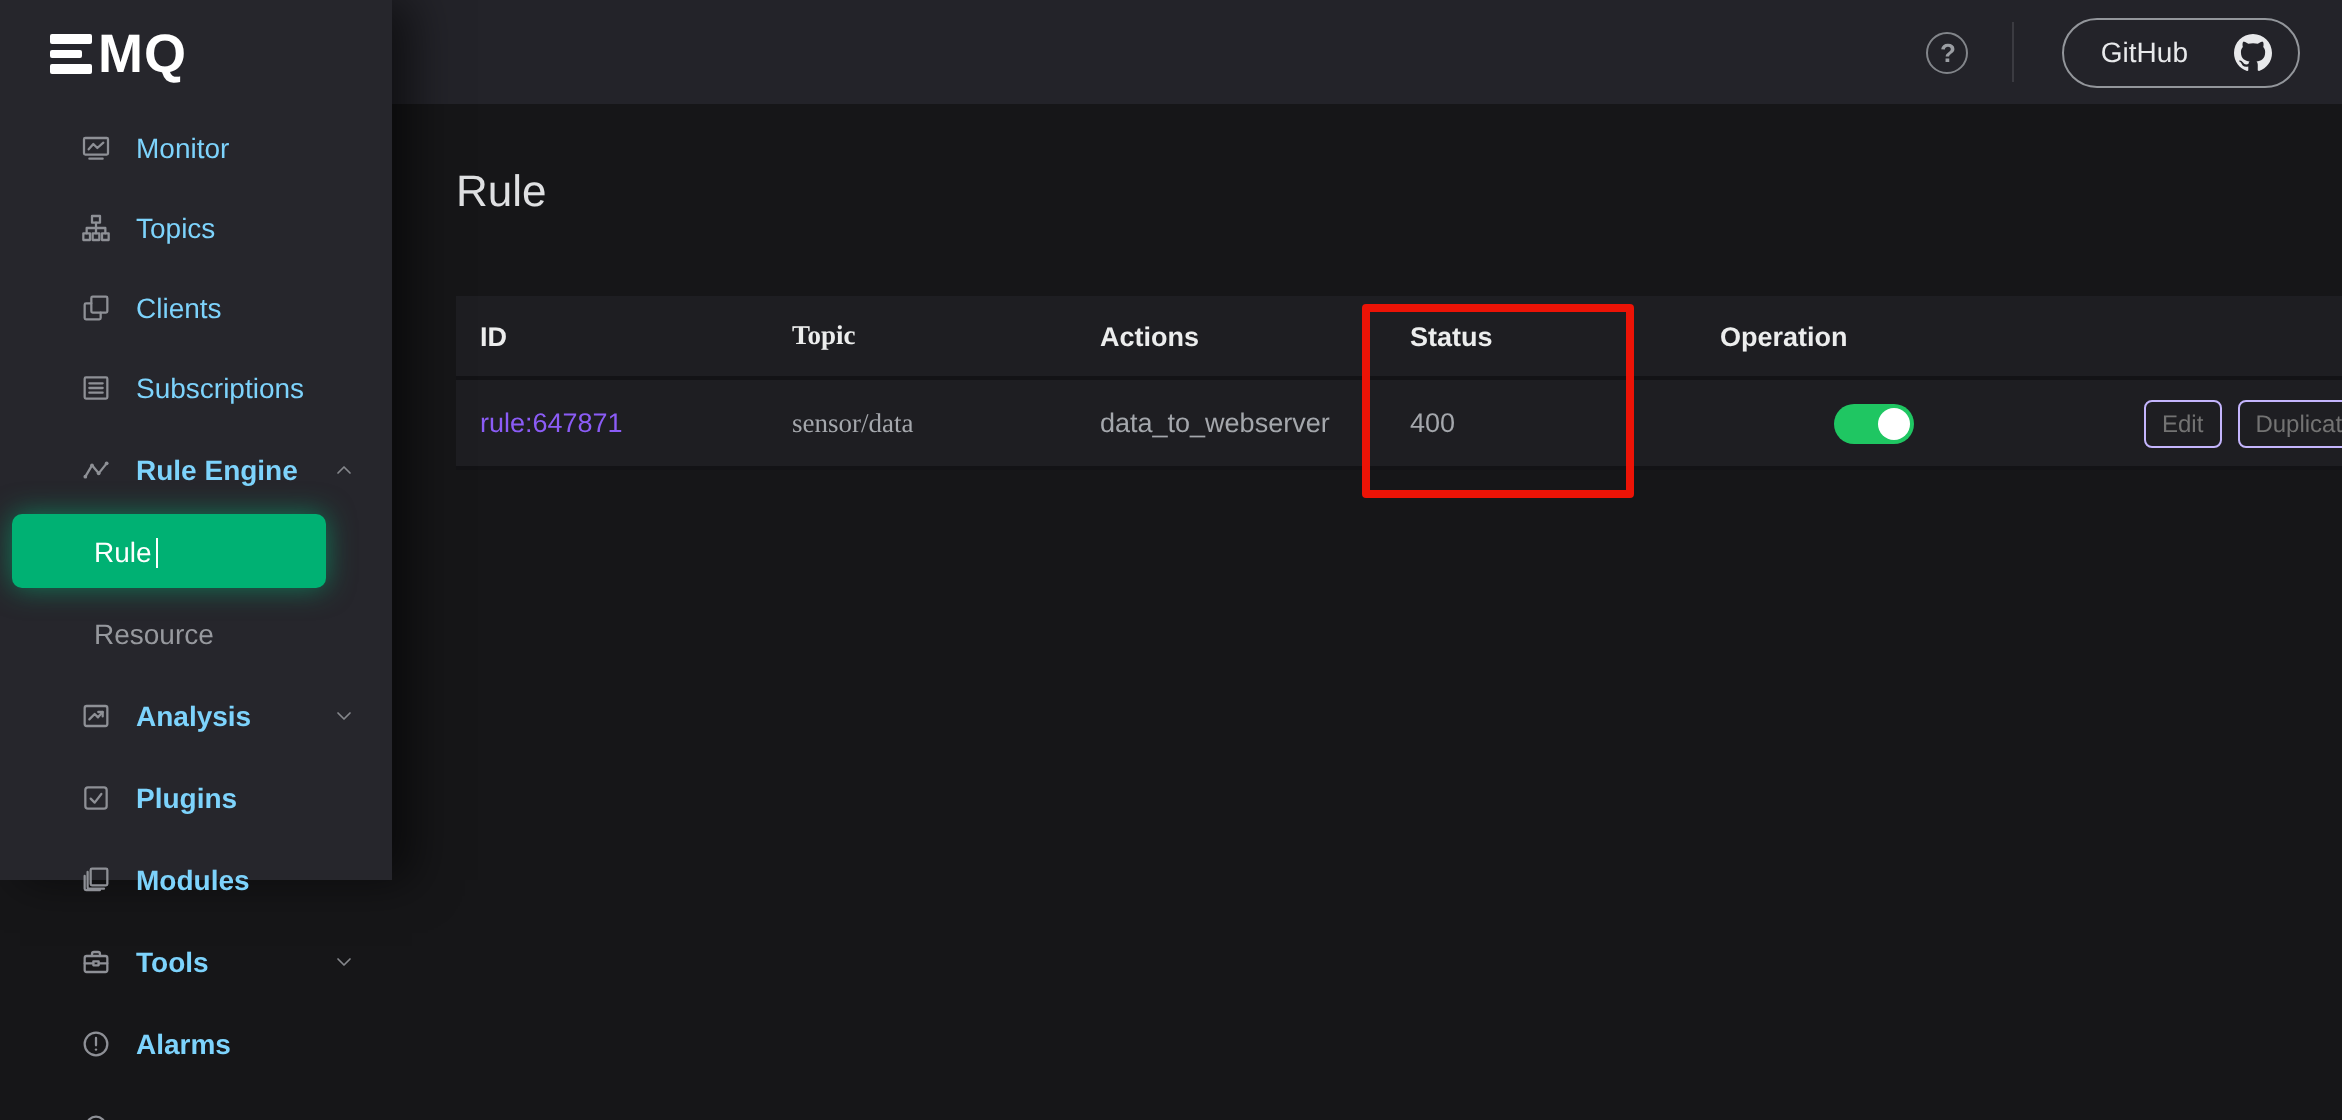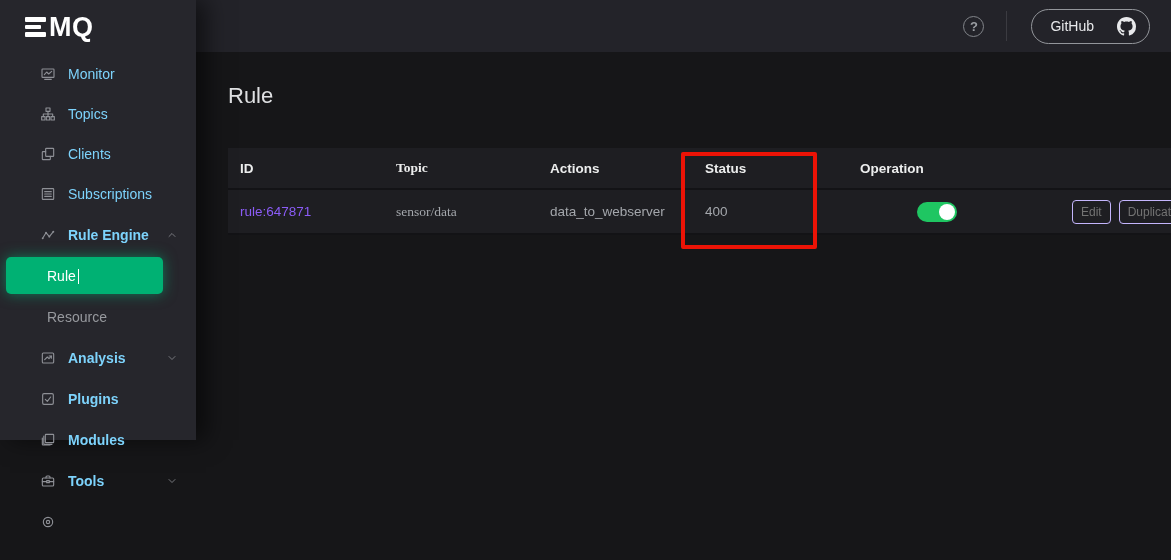--- a/index.html
+++ b/index.html
@@ -249,20 +249,30 @@
           </svg>
       </span>
       <span>Tools</span>
       <span class="chev">
         <svg class="ic" viewBox="0 0 24 24">
             <polyline points="6,9 12,15 18,9"></polyline>
           </svg>
       </span>
     </li>
 
+    <li class="nav-item tall">
+      <span class="nicon">
+        <svg class="ic" viewBox="0 0 24 24">
+            <circle cx="12" cy="12" r="8.5"></circle>
+            <line x1="12" y1="7.5" x2="12" y2="13"></line>
+            <circle cx="12" cy="16.2" r="0.9" fill="currentColor" stroke="none"></circle>
+          </svg>
+      </span>
+      <span>Alarms</span>
+    </li>
 
     <li class="nav-item tall">
       <span class="nicon">
         <svg class="ic" viewBox="0 0 24 24">
             <circle cx="12" cy="12" r="7"></circle>
             <circle cx="12" cy="12" r="2.5"></circle>
           </svg>
       </span>
       <span></span>
     </li>

